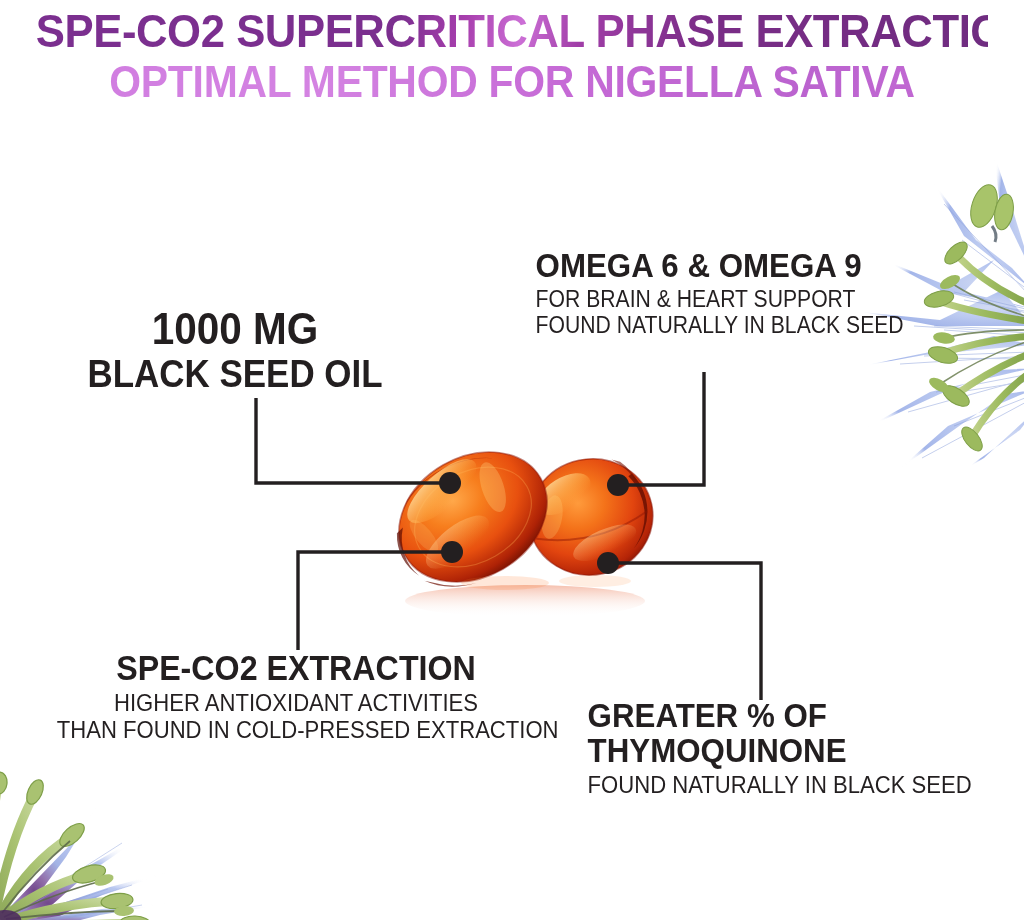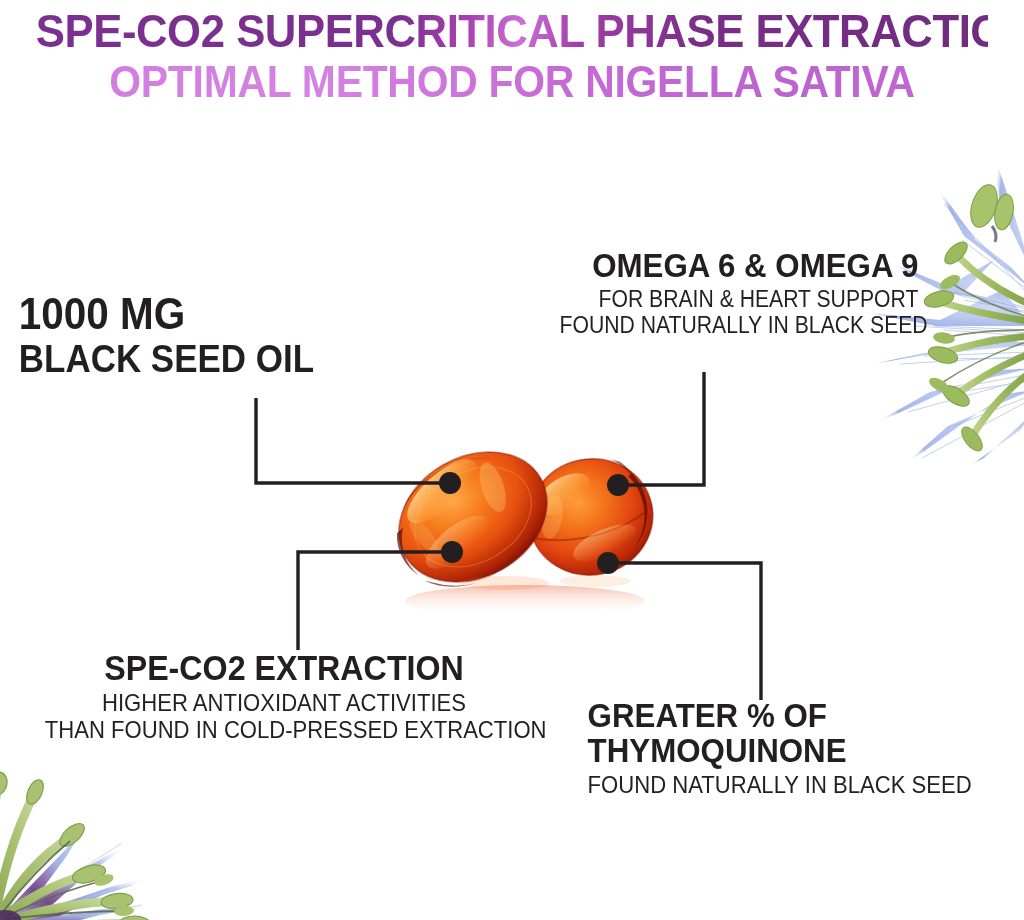--- a/index.html
+++ b/index.html
@@ -70,32 +70,32 @@
   .c-sub {
     font-family:"Liberation Sans Narrow","Liberation Sans",sans-serif;
     font-weight:normal;
     color:#231f20;
     line-height:1.08;
     white-space:nowrap;
     transform:scaleX(0.92);
   }
 
   
-  #callout-dosage { left:0; top:292px; width:470px; text-align:left; }
+  #callout-dosage { left:0; top:307px; width:470px; text-align:center; }
   #callout-dosage .h1 { font-size:44px; letter-spacing:0px; }
   #callout-dosage .h2 { font-size:38px; letter-spacing:0px; margin-top:4px; }
 
   
-  #callout-omega { left:544px; top:248px; width:390px; text-align:right; }
+  #callout-omega { left:520px; top:248px; width:390px; text-align:left; }
   #callout-omega .h1 { font-size:34px; letter-spacing:0px; }
   #callout-omega .s1 { font-size:23px; margin-top:5px; }
   #callout-omega .s2 { font-size:23px; margin-top:1px; }
 
   
-  #callout-extraction { left:24px; top:650px; width:520px; text-align:center; }
+  #callout-extraction { left:36px; top:650px; width:520px; text-align:center; }
   #callout-extraction .h1 { font-size:35px; letter-spacing:0px; }
   #callout-extraction .s1 { font-size:24px; margin-top:5px; }
   #callout-extraction .s2 { font-size:24px; margin-top:1px; }
 
   
   #callout-thymoquinone { left:570px; top:698px; width:440px; text-align:left; }
   #callout-thymoquinone .h1 { font-size:34px; letter-spacing:0px; }
   #callout-thymoquinone .h2 { font-size:34px; letter-spacing:0px; margin-top:1px; }
   #callout-thymoquinone .s1 { font-size:24px; margin-top:5px; }
 

